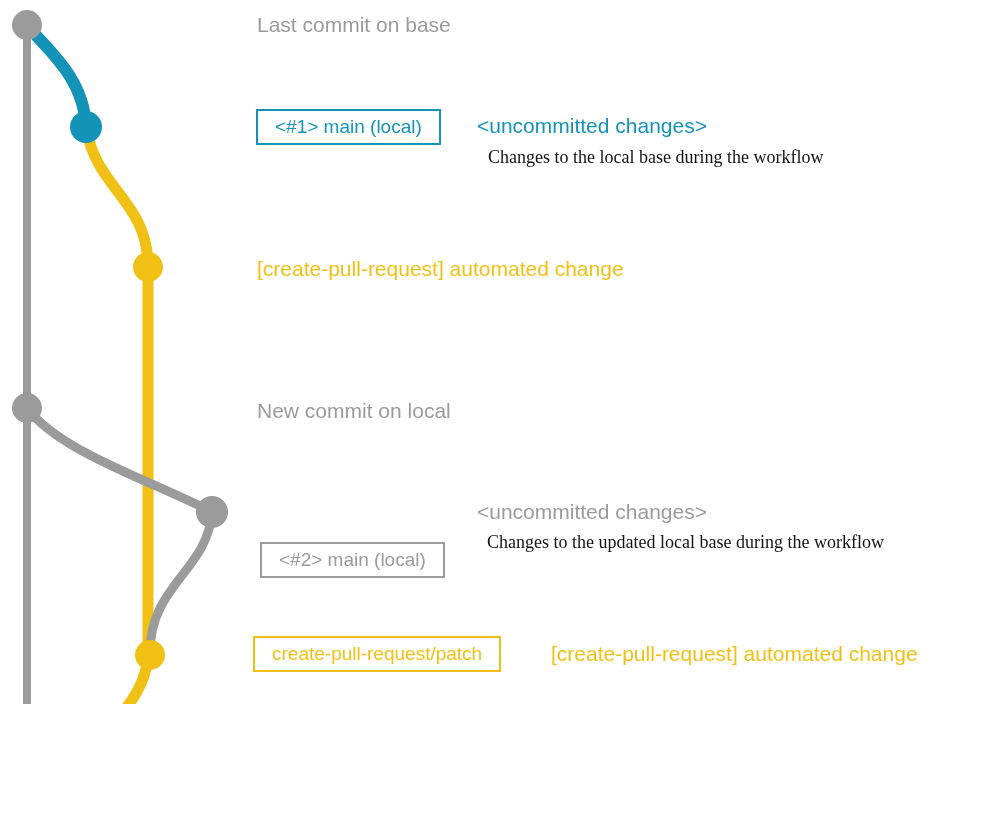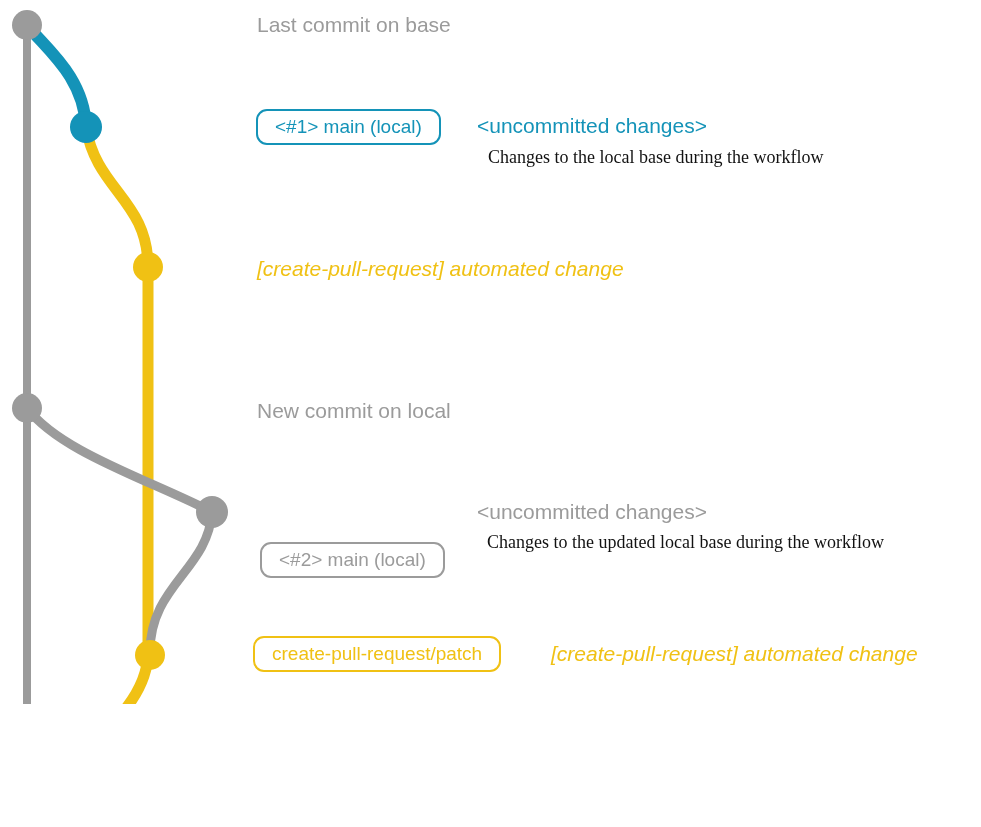--- a/index.html
+++ b/index.html
@@ -21,37 +21,37 @@
 
   .abs{position:absolute;white-space:nowrap;}
 
   .label-sans{
     font-family:"Liberation Sans", sans-serif;
     font-size:21px;
     line-height:26px;
   }
   .c-gray{color:var(--gray);}
   .c-blue{color:var(--blue);}
-  .c-yellow{color:var(--yellow);font-style:italic;}
+  .c-yellow{color:var(--yellow);}
 
   .desc{
     font-family:"Liberation Serif", serif;
     font-size:18px;
     line-height:22px;
     color:var(--ink);
   }
 
   .badge{
     display:inline-flex;
     align-items:center;
     justify-content:center;
     height:36px;
     padding:0 17px;
     border:2px solid;
-    border-radius:11px;
+    border-radius:0;
     font-family:"Liberation Sans", sans-serif;
     font-size:19px;
     background:#ffffff;
     box-sizing:border-box;
   }
   .badge--blue{color:var(--blue);border-color:var(--blue);}
   .badge--gray{color:var(--gray);border-color:var(--gray);}
   .badge--yellow{color:var(--yellow);border-color:var(--yellow);}
 
   

